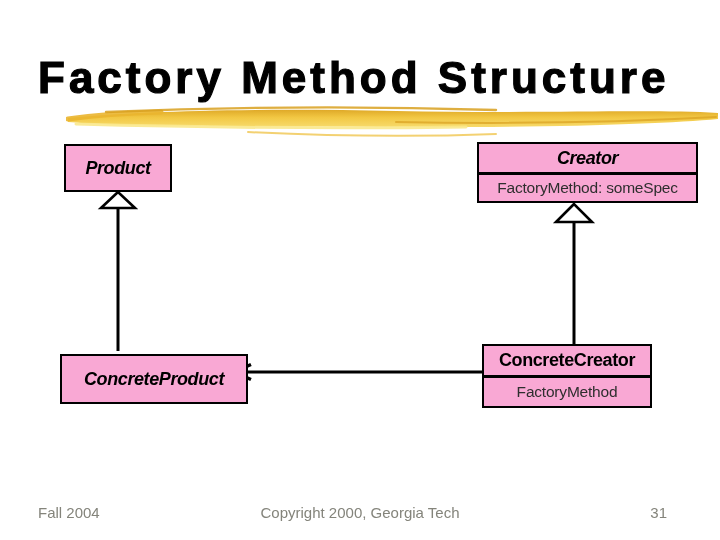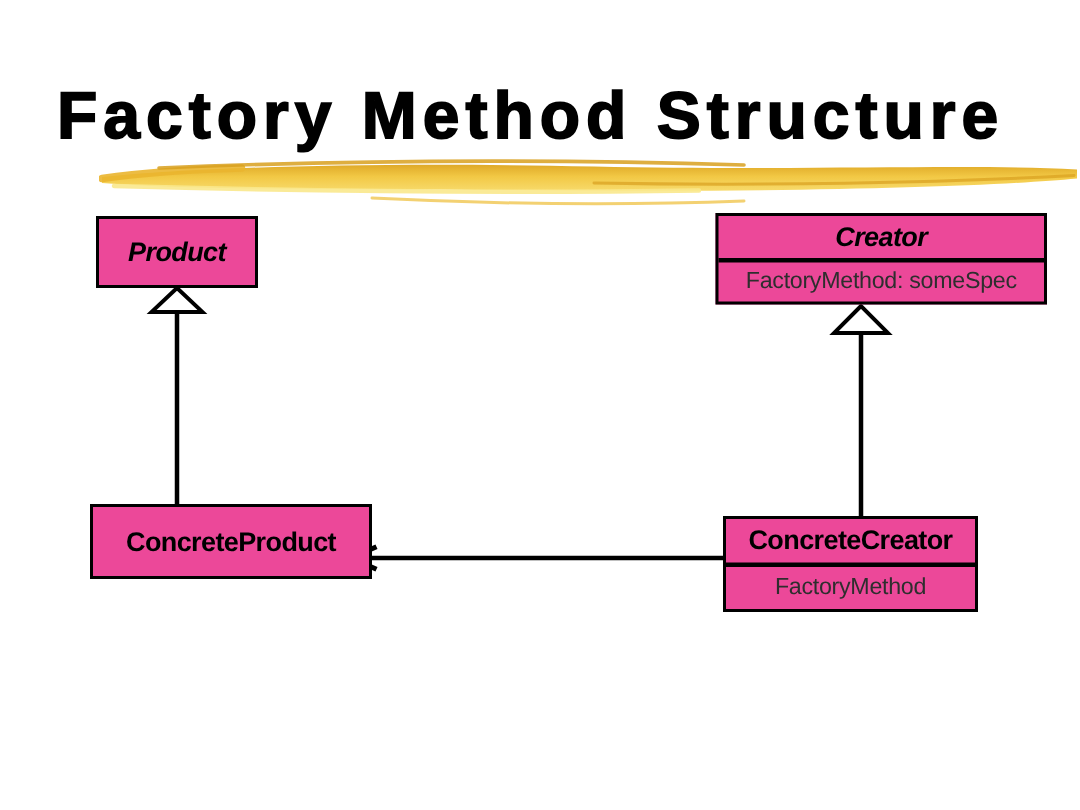--- a/index.html
+++ b/index.html
@@ -22,36 +22,36 @@
     -webkit-text-stroke: 1.2px #000000;
     white-space: nowrap;
   }
   .brush-svg { position: absolute; left: 66px; top: 101px; }
   .connector-svg { position: absolute; left: 0; top: 0; }
 
   .uml-box {
     position: absolute;
     box-sizing: border-box;
     border: 2px solid #000000;
-    background: #ec4899;
+    background: #f9a8d4;
     text-align: center;
   }
   .uml-name {
     font-weight: bold;
     font-size: 18px;
     color: #000000;
     letter-spacing: -0.4px;
     white-space: nowrap;
   }
   .abstract { font-style: italic; }
   .center-flex { display: flex; align-items: center; justify-content: center; }
 
   .box-product       { left: 64px;  top: 144px; width: 108px; height: 48px; }
   .box-creator       { left: 477px; top: 142px; width: 221px; height: 61px; }
-  .box-concrete-product { left: 60px;  top: 336px; width: 188px; height: 50px; }
+  .box-concrete-product { left: 60px;  top: 354px; width: 188px; height: 50px; font-style: italic; }
   .box-concrete-creator { left: 482px; top: 344px; width: 170px; height: 64px; }
 
   .compartment-name {
     border-bottom: 3px solid #000000;
   }
   .box-creator .compartment-name { height: 28px; line-height: 28px; }
   .box-creator .compartment-attr { height: 26px; line-height: 26px; border-radius: 13px; }
   .box-concrete-creator .compartment-name { height: 29px; line-height: 29px; }
   .box-concrete-creator .compartment-attr { height: 28px; line-height: 28px; }
 
@@ -128,14 +128,19 @@
 
   <div class="uml-box box-concrete-creator">
     <div class="compartment-name">
       <span class="uml-name">ConcreteCreator</span>
     </div>
     <div class="compartment-attr">
       <span class="uml-attr">FactoryMethod</span>
     </div>
   </div>
 
+  <div class="footer">
+    <span class="footer-left">Fall 2004</span>
+    <span class="footer-center">Copyright 2000, Georgia Tech</span>
+    <span class="footer-right">31</span>
+  </div>
 
 </div>
 
 </body></html>

